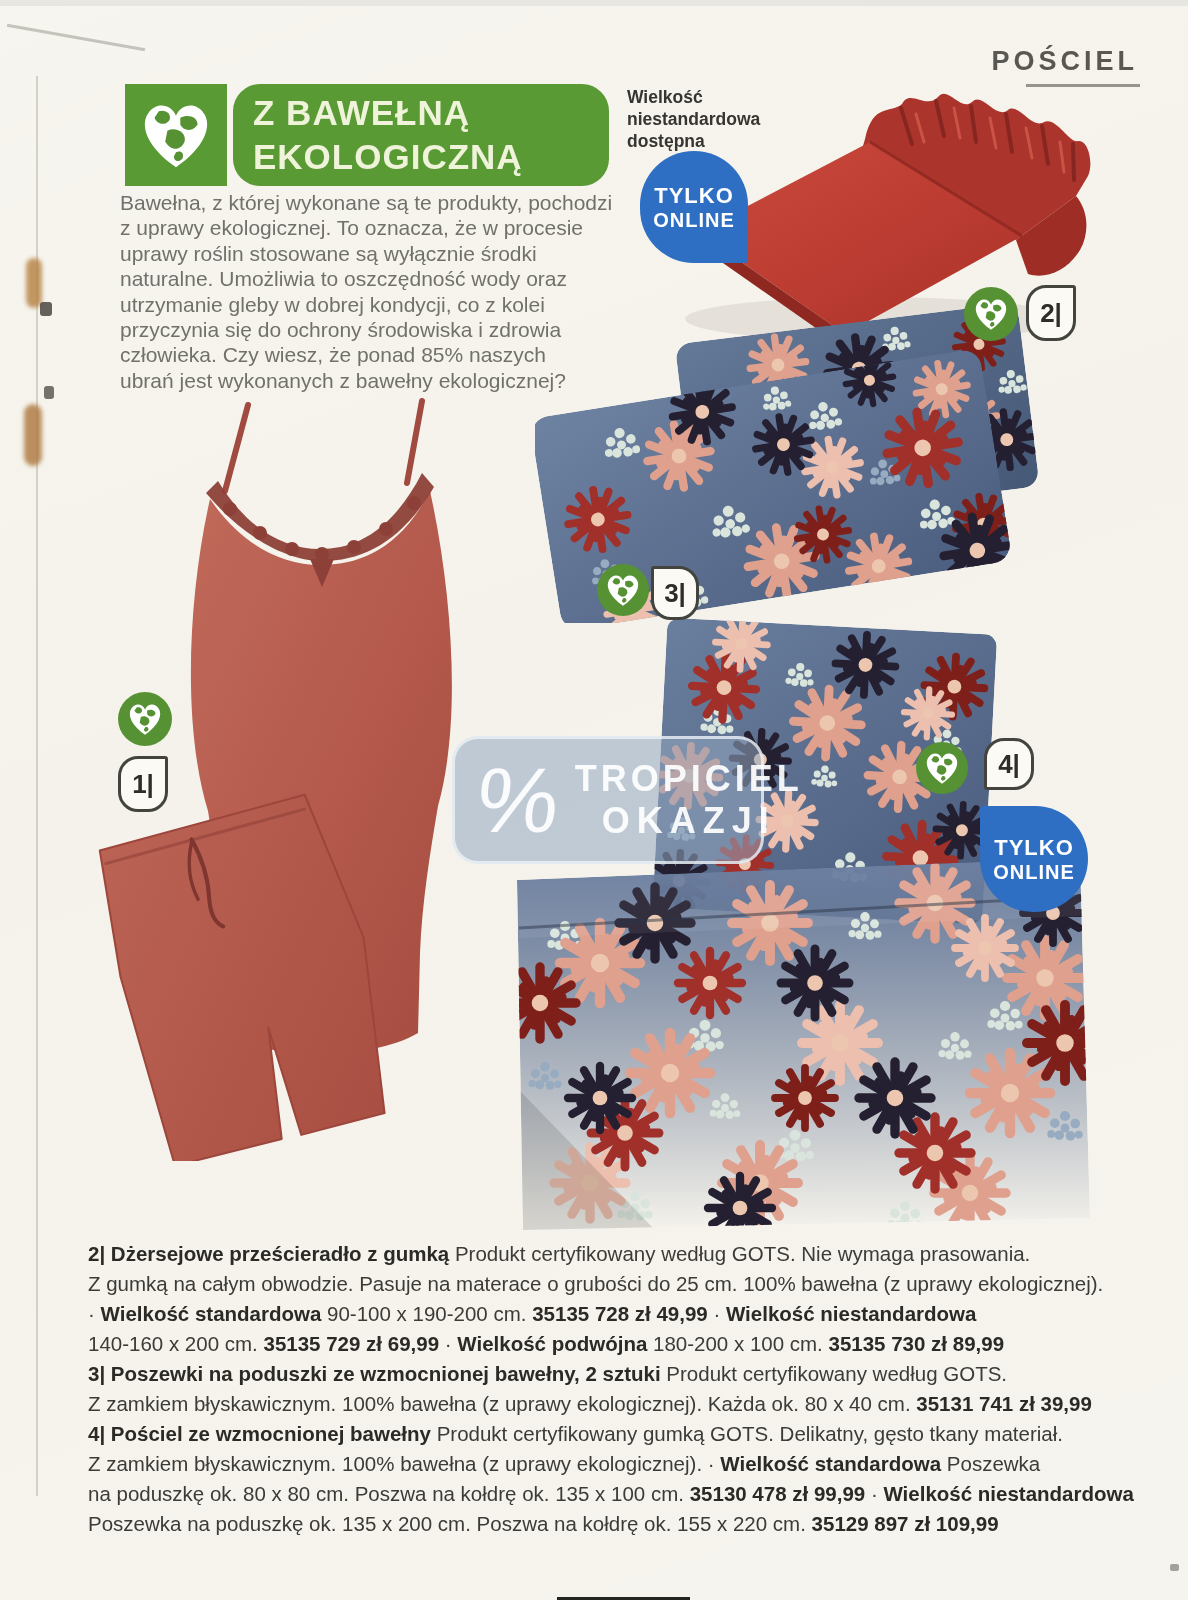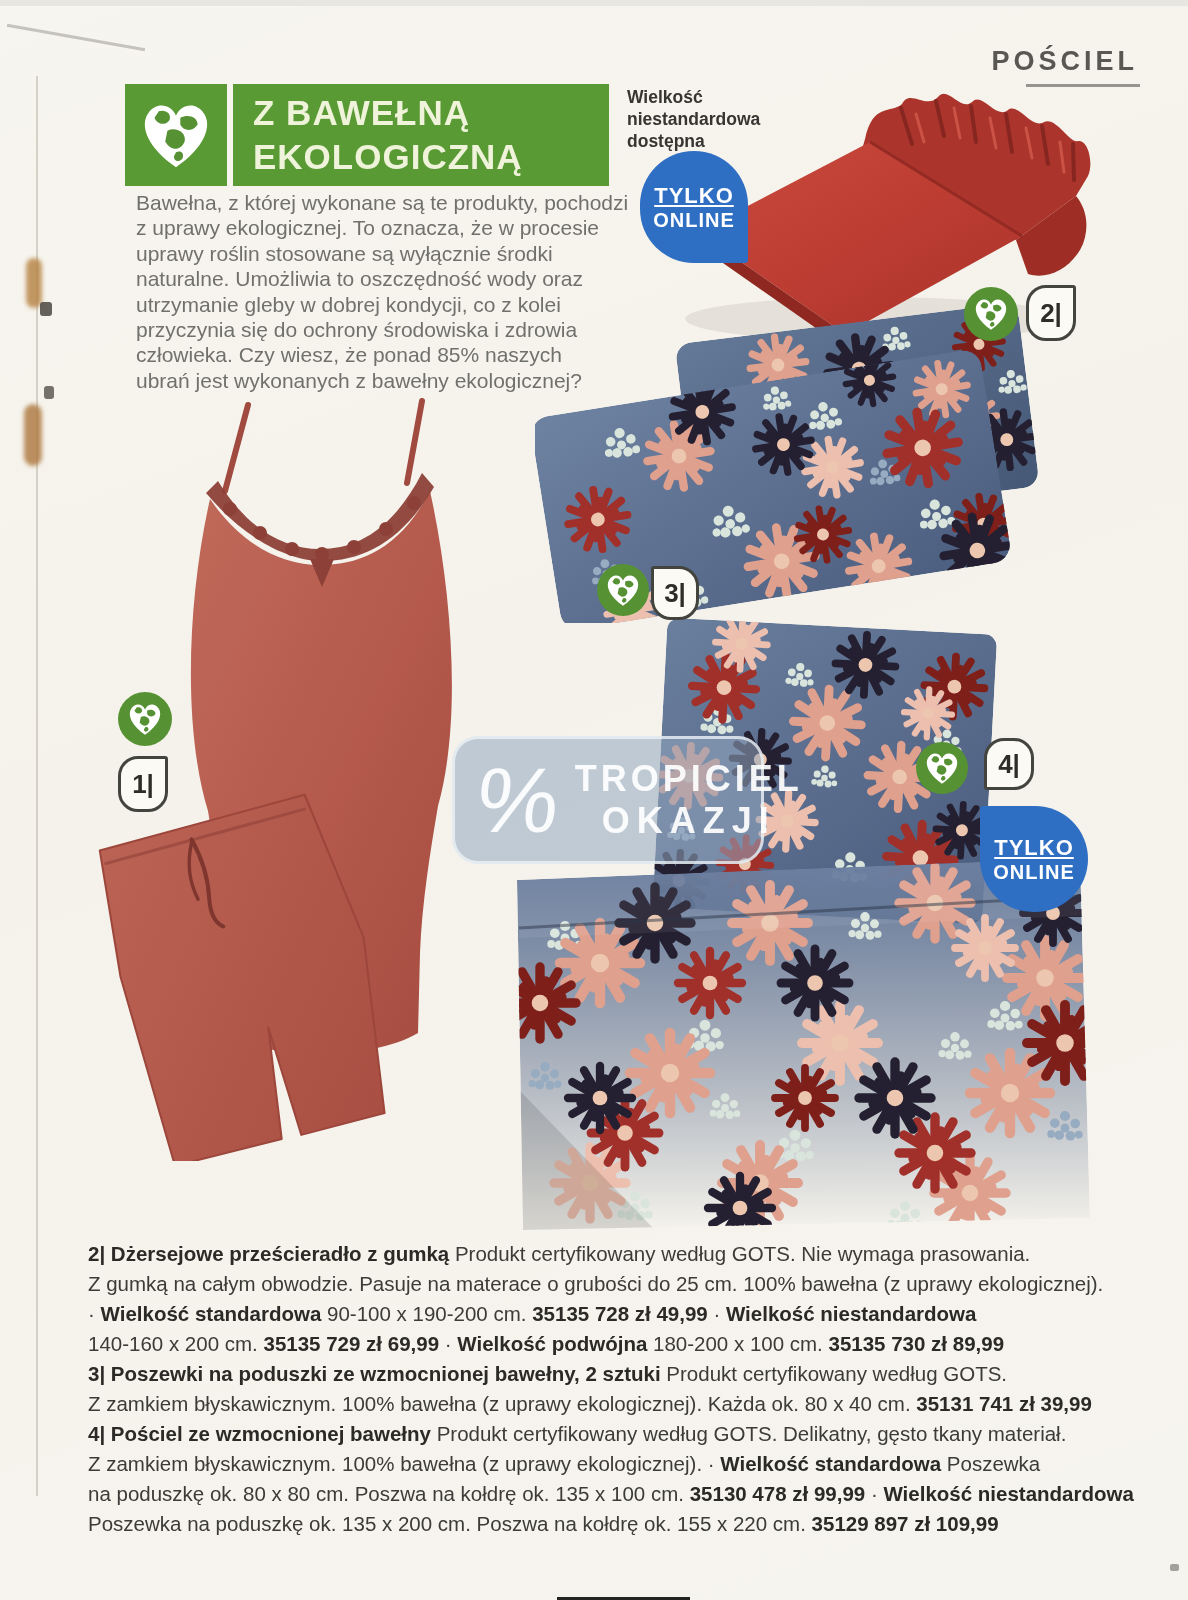--- a/index.html
+++ b/index.html
@@ -18,29 +18,29 @@
   .notch2{left:44px;top:380px;width:10px;height:13px;background:#55504a;border-radius:3px;opacity:.8;}
   .strip-bottom{left:557px;top:1591px;width:133px;height:9px;background:#232320;}
   .dot-right{left:1170px;top:1558px;width:9px;height:7px;background:#8e8c86;border-radius:2px;opacity:.8;}
   
   .page-title{right:50px;top:40px;font-size:27px;font-weight:600;letter-spacing:4px;color:#585751;}
   .page-title-rule{right:48px;top:78px;width:114px;height:3px;background:#95948e;}
   
   .eco-icon{left:125px;top:78px;width:102px;height:102px;background:#5a9a35;display:flex;align-items:center;justify-content:center;}
   .eco-title{left:233px;top:78px;width:376px;height:102px;background:#5a9a35;color:#eef3da;
     font-size:35px;font-weight:bold;letter-spacing:1px;line-height:44px;white-space:pre-line;
-    display:flex;align-items:center;padding-left:20px;box-sizing:border-box;}
-  .eco-intro{left:136px;top:184px;width:520px;font-size:21px;line-height:25.4px;color:#71716b;white-space:pre-line;}
+    display:flex;align-items:center;padding-left:20px;box-sizing:border-box;border-radius:27px;}
+  .eco-intro{left:120px;top:184px;width:520px;font-size:21px;line-height:25.4px;color:#71716b;white-space:pre-line;}
   
   .avail-note{left:627px;top:80px;width:200px;font-size:17.5px;font-weight:bold;color:#363531;line-height:22px;white-space:pre-line;}
   
   .online-badge{background:#2e6ec3;color:#fff;display:flex;flex-direction:column;align-items:center;justify-content:center;z-index:6;}
   .online-top{left:640px;top:145px;width:108px;height:112px;border-radius:54px 54px 3px 54px;}
   .online-item4{left:980px;top:800px;width:108px;height:106px;border-radius:3px 54px 54px 54px;}
-  .online-l1{font-size:22px;font-weight:700;letter-spacing:1px;text-decoration:underline;}
+  .online-l1{font-size:22px;font-weight:700;letter-spacing:1px;}
   .online-l2{font-size:20px;font-weight:900;letter-spacing:1px;}
   
   .earth-circle{width:54px;height:54px;border-radius:50%;background:#569233;display:flex;align-items:center;justify-content:center;z-index:7;}
   .earth-circle svg{width:42px;height:42px;}
   .num-badge{width:50px;height:56px;background:#fbfaf5;border:3px solid #44443f;display:flex;align-items:center;justify-content:center;
     font-size:26px;font-weight:bold;color:#2e2d2a;box-sizing:border-box;z-index:7;}
   .rad-tr{border-radius:20px 3px 20px 20px;}
   .rad-tl{border-radius:3px 20px 20px 20px;}
   .rad-bl{border-radius:20px 20px 20px 3px;}
   
@@ -417,19 +417,19 @@
     </span>
   </div>
 
   <div class="abs descriptions">
     <div class="desc-line"><span class="b">2| Dżersejowe prześcieradło z gumką</span><span> Produkt certyfikowany według GOTS. Nie wymaga prasowania.</span></div>
     <div class="desc-line"><span>Z gumką na całym obwodzie. Pasuje na materace o grubości do 25 cm. 100% bawełna (z uprawy ekologicznej).</span></div>
     <div class="desc-line"><span>· </span><span class="b">Wielkość standardowa</span><span> 90-100 x 190-200 cm.  </span><span class="b">35135 728  zł 49,99</span><span> · </span><span class="b">Wielkość niestandardowa</span></div>
     <div class="desc-line"><span>140-160 x 200 cm.  </span><span class="b">35135 729  zł 69,99</span><span> · </span><span class="b">Wielkość podwójna</span><span> 180-200 x 100 cm.  </span><span class="b">35135 730  zł 89,99</span></div>
     <div class="desc-line"><span class="b">3| Poszewki na poduszki ze wzmocnionej bawełny, 2 sztuki</span><span> Produkt certyfikowany według GOTS.</span></div>
     <div class="desc-line"><span>Z zamkiem błyskawicznym. 100% bawełna (z uprawy ekologicznej). Każda ok. 80 x 40 cm.  </span><span class="b">35131 741  zł 39,99</span></div>
-    <div class="desc-line"><span class="b">4| Pościel ze wzmocnionej bawełny</span><span> Produkt certyfikowany według GOTS. Delikatny, gęsto tkany materiał.</span></div>
+    <div class="desc-line"><span class="b">4| Pościel ze wzmocnionej bawełny</span><span> Produkt certyfikowany gumką GOTS. Delikatny, gęsto tkany materiał.</span></div>
     <div class="desc-line"><span>Z zamkiem błyskawicznym. 100% bawełna (z uprawy ekologicznej). · </span><span class="b">Wielkość standardowa</span><span> Poszewka</span></div>
     <div class="desc-line"><span>na poduszkę ok. 80 x 80 cm. Poszwa na kołdrę ok. 135 x 100 cm.  </span><span class="b">35130 478  zł 99,99</span><span> · </span><span class="b">Wielkość niestandardowa</span></div>
     <div class="desc-line"><span>Poszewka na poduszkę ok. 135 x 200 cm. Poszwa na kołdrę ok. 155 x 220 cm.  </span><span class="b">35129 897  zł 109,99</span></div>
   </div>
 
 </div>
 
 </body></html>

